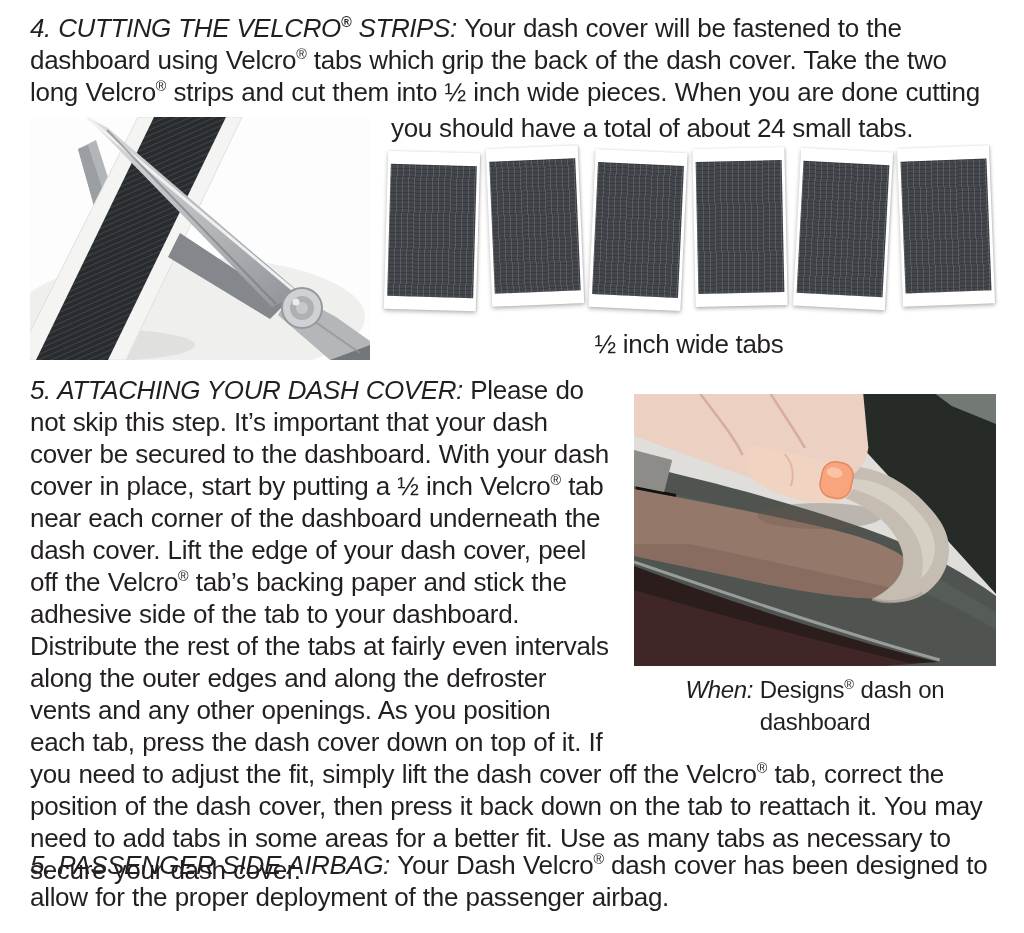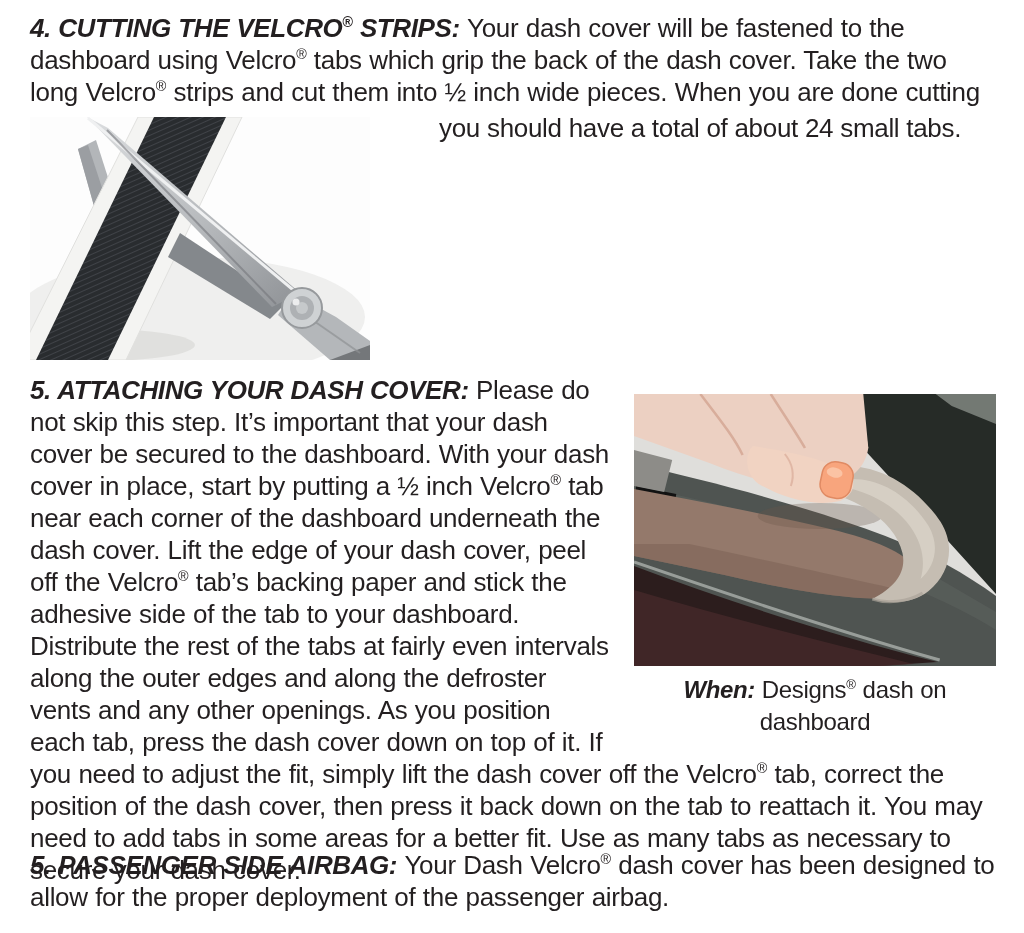--- a/index.html
+++ b/index.html
@@ -1,28 +1,28 @@
 <!DOCTYPE html>
 <html><head>
 <meta charset="utf-8">
 <style>
   html,body{margin:0;padding:0;background:#fff;}
   .page{
     position:relative;width:1024px;height:933px;background:#ffffff;overflow:hidden;
     font-family:"Liberation Sans","DejaVu Sans",sans-serif;color:#231f20;
   }
   .para{font-size:26px;line-height:32px;letter-spacing:-0.3px;word-spacing:0.5px;}
-  .seg-bolditalic{font-weight:bold;font-style:italic;letter-spacing:-0.4px;margin-top:32px;}
+  .seg-bolditalic{font-weight:normal;font-style:italic;letter-spacing:-0.4px;margin-top:32px;}
   .seg-italic{}
   .seg-regular{}
   .seg-sup{font-size:0.55em;vertical-align:super;line-height:0;}
   .seg-supb{font-size:0.55em;vertical-align:super;line-height:0;font-weight:bold;font-style:italic;}
 
   #p4-main{position:absolute;left:30px;top:12px;width:966px;}
-  #p4-cont{position:absolute;left:391px;top:112px;font-size:26px;line-height:32px;letter-spacing:-0.3px;margin-left:48px;}
+  #p4-cont{position:absolute;left:391px;top:112px;font-size:26px;line-height:32px;letter-spacing:-0.3px;}
 
   
   #scissors-fig{position:absolute;left:30px;top:117px;width:340px;height:243px;margin:0;}
   #scissors-fig svg{display:block;}
 
   
   #tabs-fig{position:absolute;left:386px;top:147px;width:606px;margin:0;}
   #tabs-row{display:flex;justify-content:space-between;height:168px;}
   .tab{position:relative;width:92px;height:158px;background:#ffffff;
        box-shadow:0 2px 4px rgba(0,0,0,.28),1px 0 2px rgba(0,0,0,.12);}
@@ -93,20 +93,43 @@
 
       <g>
         <circle cx="272" cy="191" r="20" fill="#cfd2d4" stroke="#96999c" stroke-width="2"></circle>
         <circle cx="272" cy="191" r="12" fill="#aeb1b4"></circle>
         <circle cx="272" cy="191" r="6" fill="#c6c9cb"></circle>
         <circle cx="266" cy="185" r="3.5" fill="#ecedee"></circle>
       </g>
     </svg>
   </figure>
 
+  <figure id="tabs-fig">
+    <div id="tabs-row">
+        <div class="tab" style="transform: translateY(5px) rotate(1.6deg);">
+          <div class="weave"></div>
+        </div>
+        <div class="tab" style="transform: translateY(0px) rotate(-2.4deg);">
+          <div class="weave"></div>
+        </div>
+        <div class="tab" style="transform: translateY(4px) rotate(2.6deg);">
+          <div class="weave"></div>
+        </div>
+        <div class="tab" style="transform: translateY(1px) rotate(-1.2deg);">
+          <div class="weave"></div>
+        </div>
+        <div class="tab" style="transform: translateY(3px) rotate(3deg);">
+          <div class="weave"></div>
+        </div>
+        <div class="tab" style="transform: translateY(0px) rotate(-2.2deg);">
+          <div class="weave"></div>
+        </div>
+      </div>
+    <figcaption id="tabs-caption">½ inch wide tabs</figcaption>
+  </figure>
 
   <div class="para" id="p5">
     <figure id="dash-fig">
       <div id="dash-photo">
         <svg width="362" height="272" viewBox="0 0 360 272" preserveAspectRatio="none">
 
           <rect width="360" height="272" fill="#dfdedb"></rect>
           <g>
             <polygon points="205,0 360,0 360,200 288,120 222,48" fill="#262b27"></polygon>
             <polygon points="300,0 360,0 360,30 316,12" fill="#818781" opacity="0.85"></polygon>

